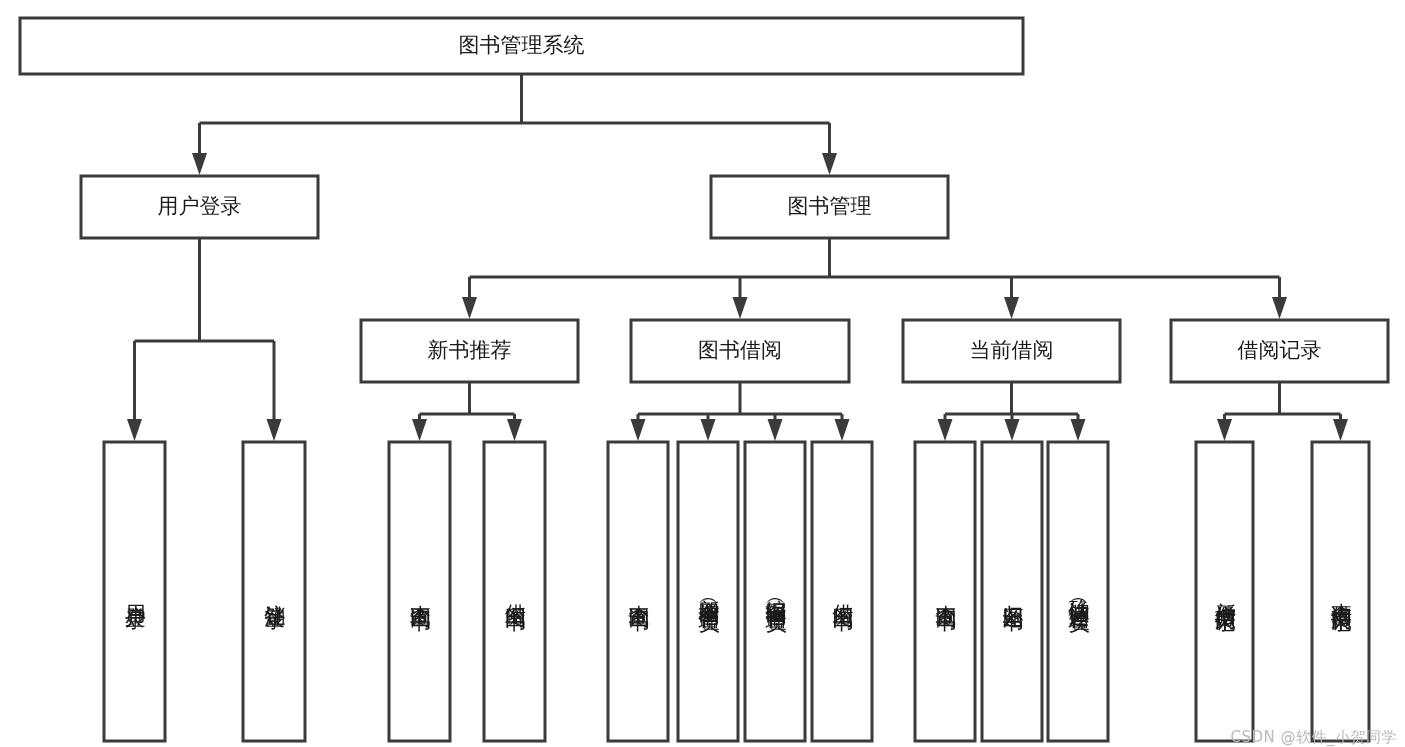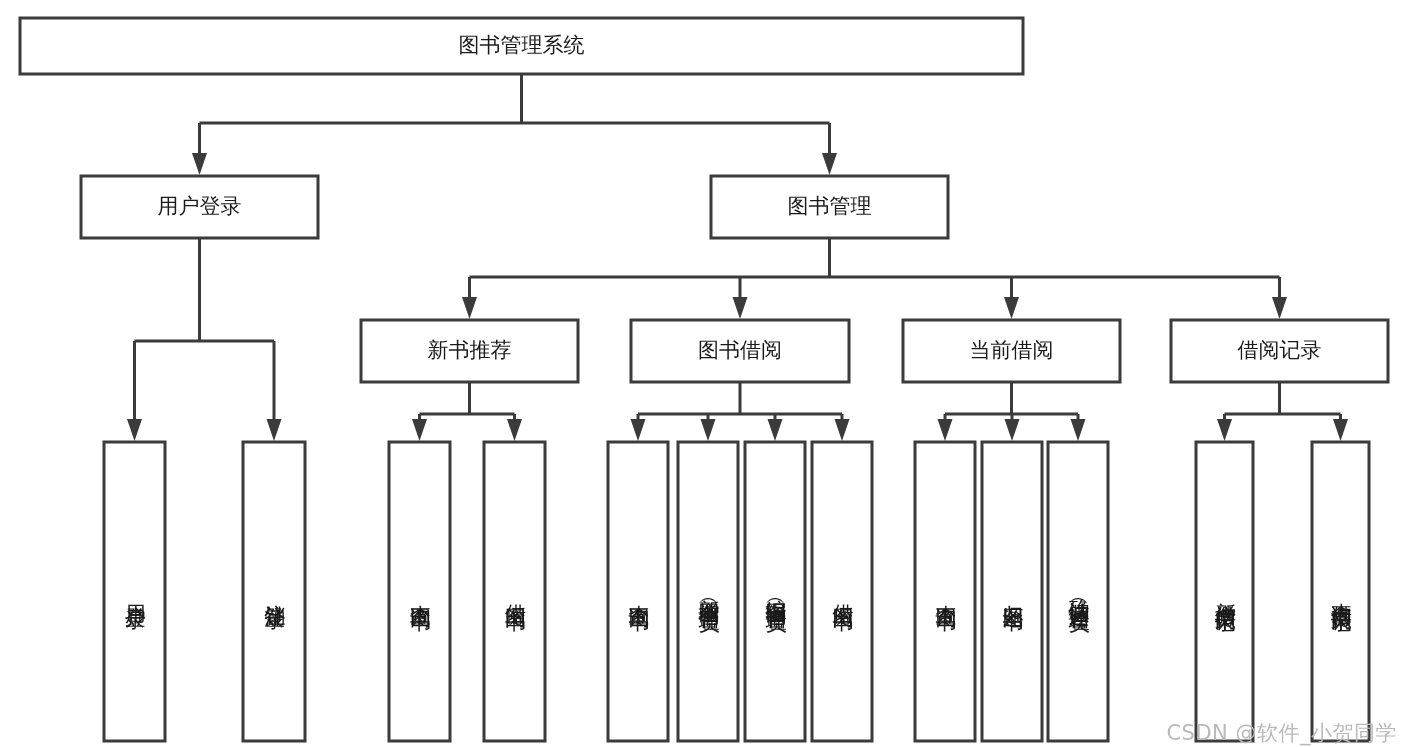--- a/index.html
+++ b/index.html
@@ -54,21 +54,21 @@
   }
   .arrow-head {
     fill: #3b3b3b;
     stroke: none;
   }
   .watermark {
     position: absolute;
     right: 8px;
     bottom: 6px;
     font-family: "DejaVu Sans", "Liberation Sans", sans-serif;
-    font-size: 21px;
+    font-size: 15px;
     color: #b9b9b9;
     white-space: nowrap;
     letter-spacing: 0.5px;
     pointer-events: none;
   }
 </style>
 </head>
 <body>
 
 <div id="diagram-root">

